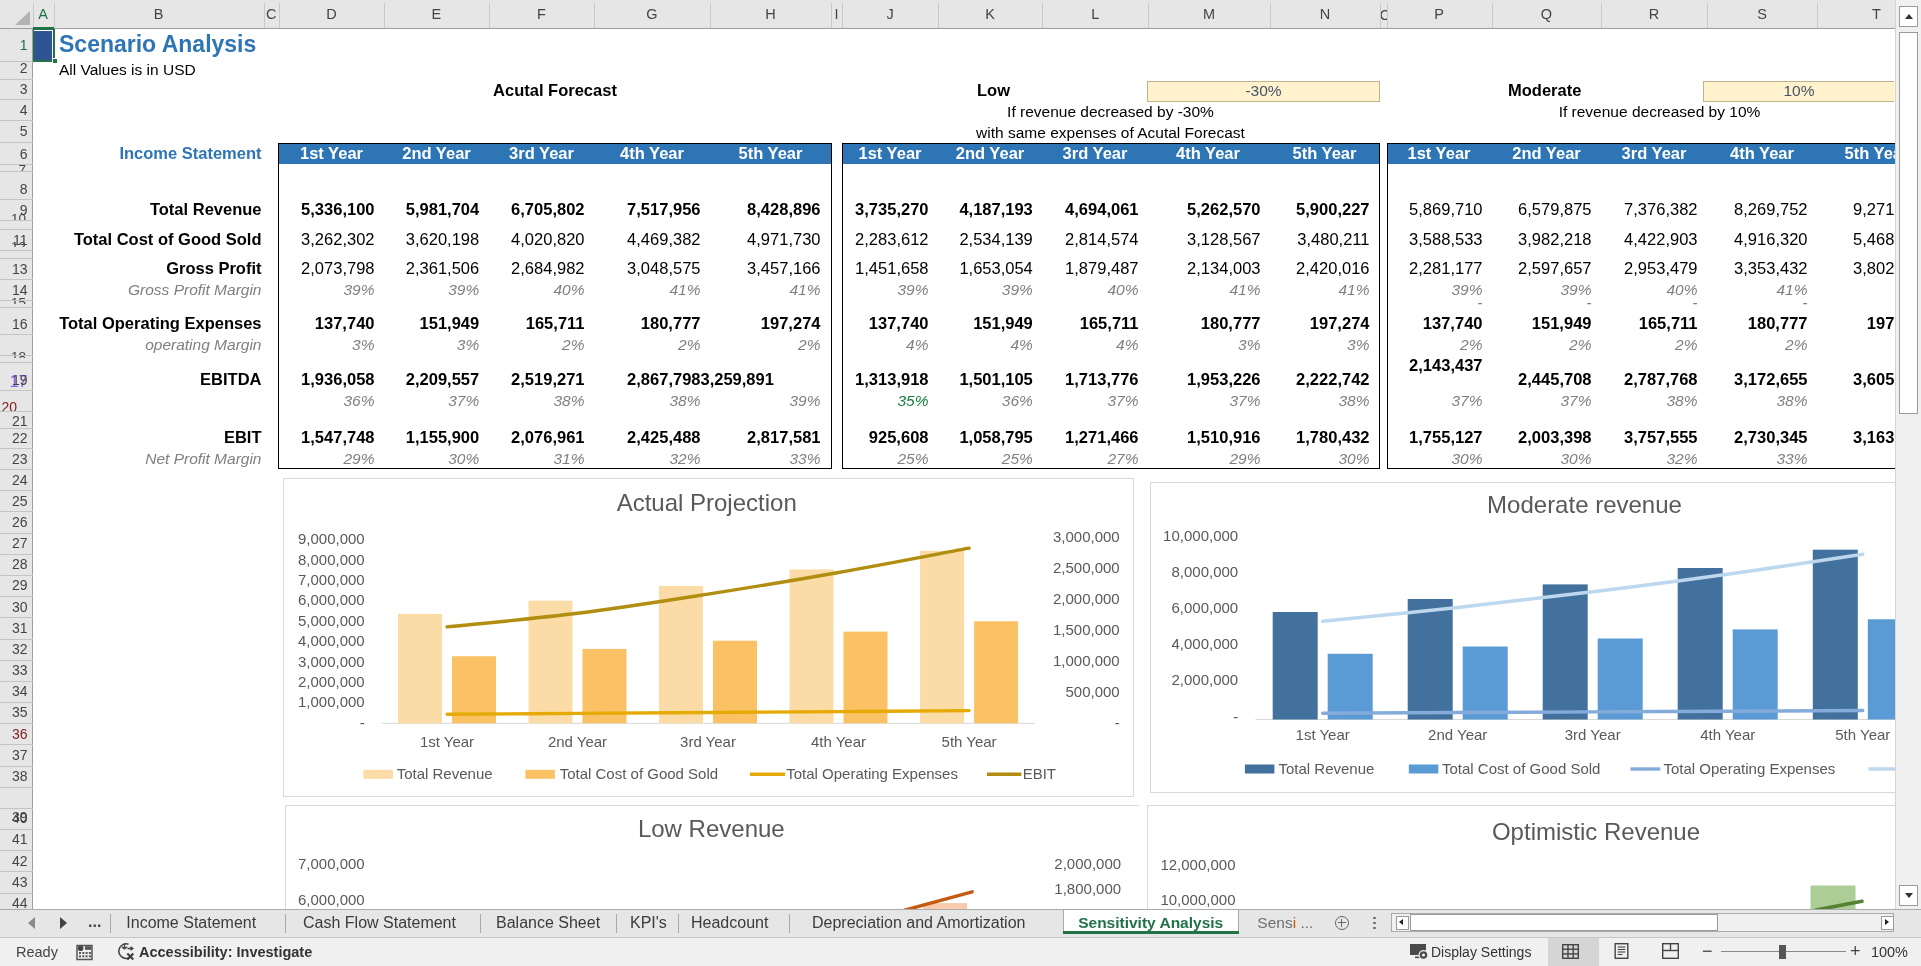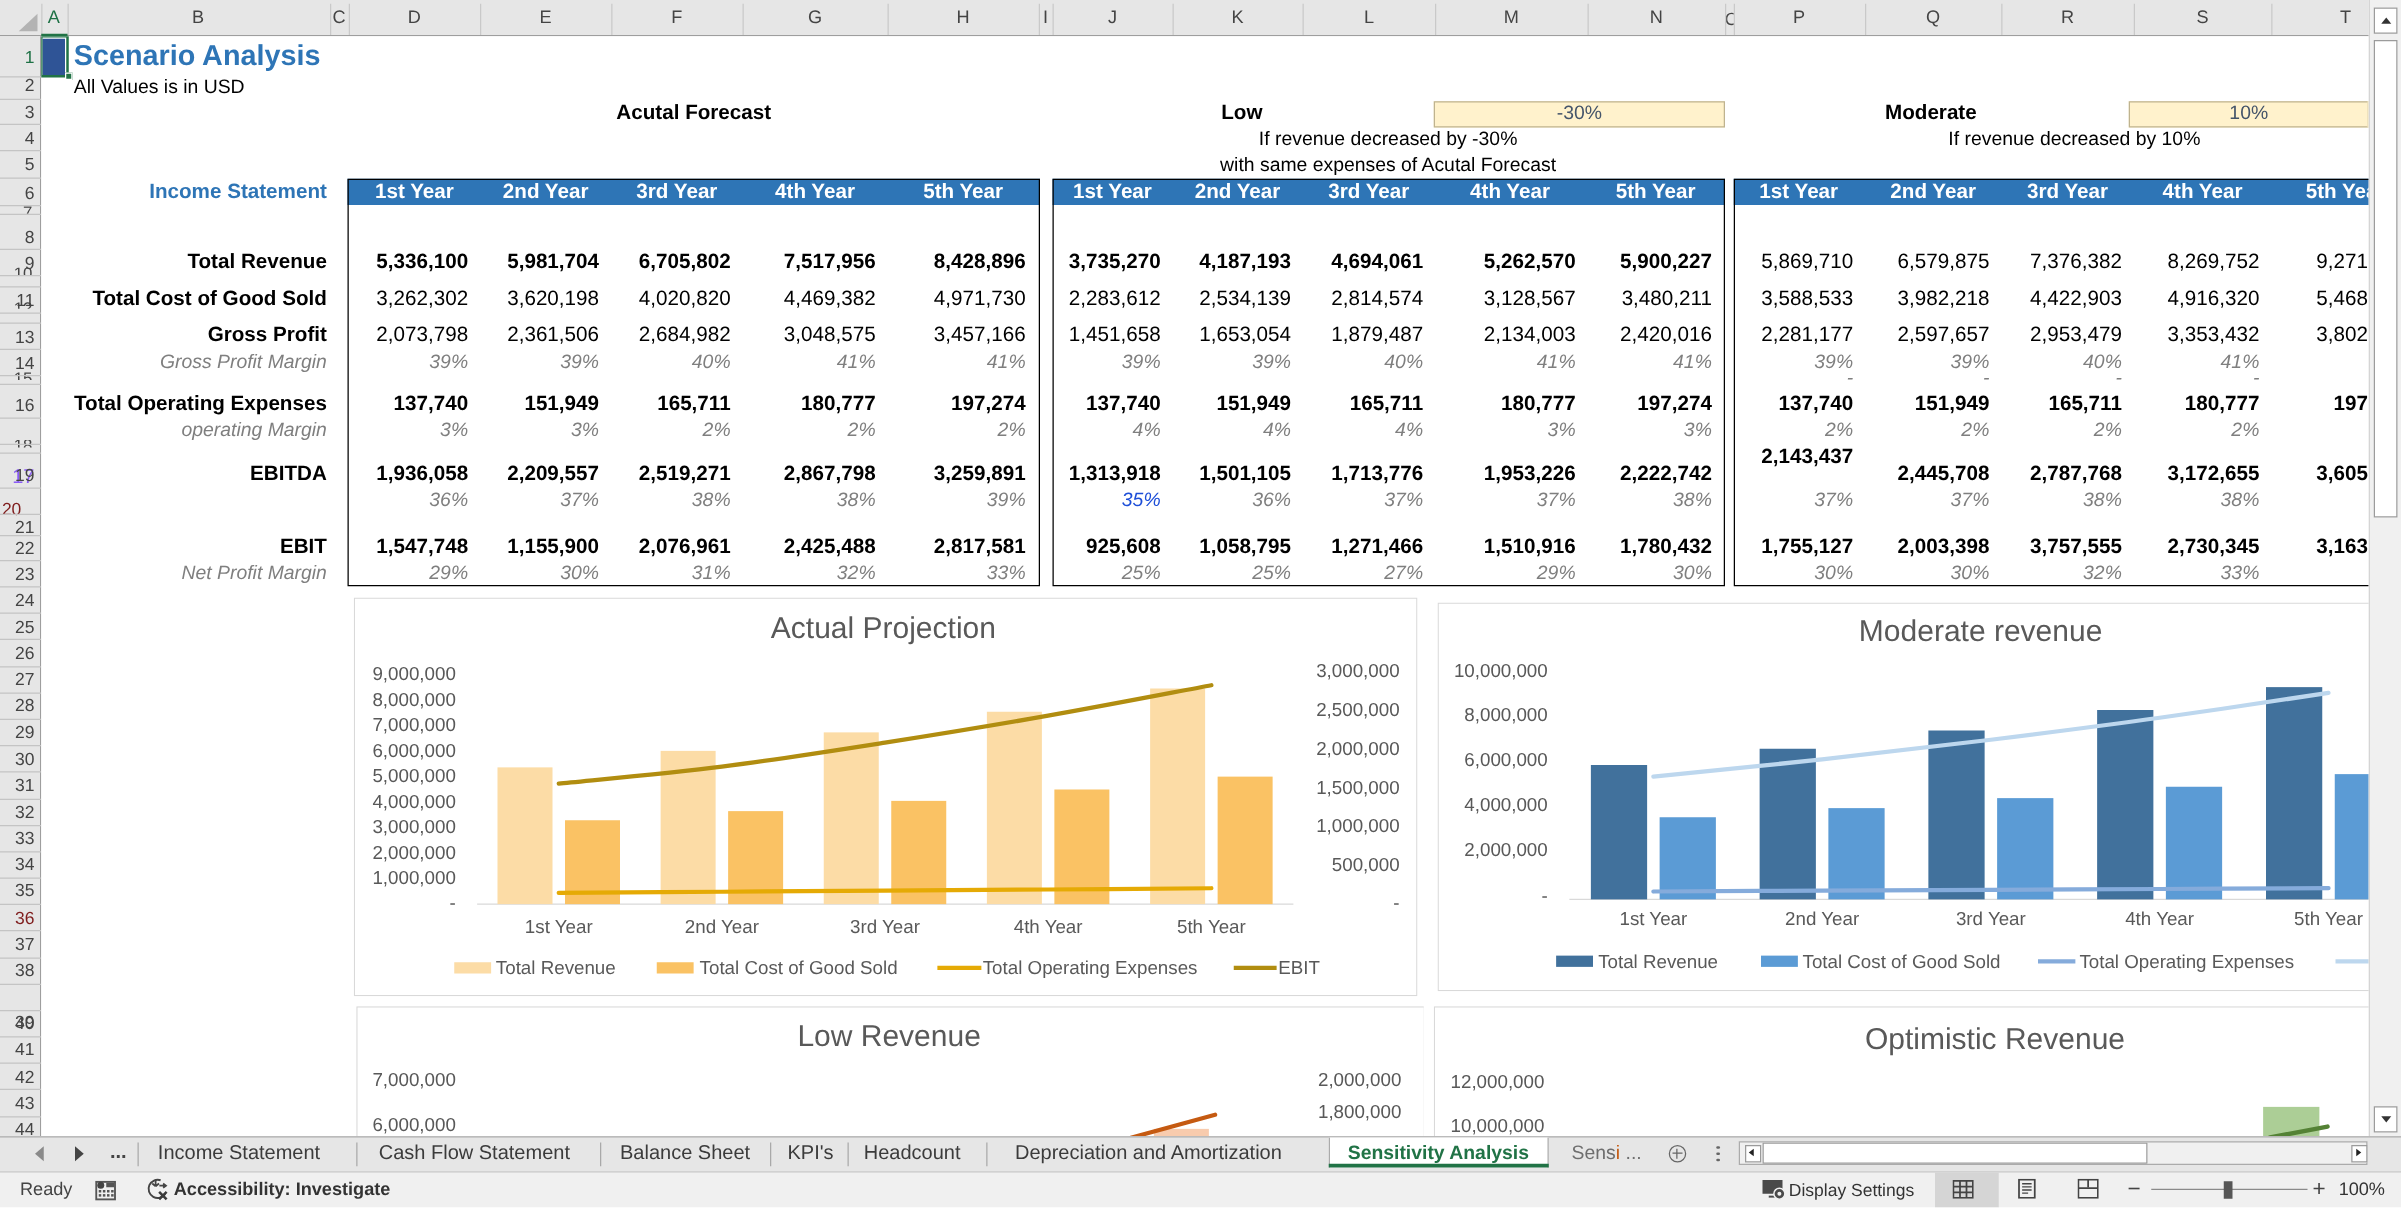--- a/index.html
+++ b/index.html
@@ -212,21 +212,21 @@
 <div style="position:absolute;left:700.5px;width:120px;top:311.1px;height:24.8px;line-height:24.8px;font-size:16.5px;color:#000;font-weight:700;font-style:normal;text-align:right;white-space:nowrap;">197,274</div>
 <div style="position:absolute;left:254.5px;width:120px;top:332.9px;height:23.2px;line-height:23.2px;font-size:15.5px;color:#7F7F7F;font-weight:400;font-style:italic;text-align:right;white-space:nowrap;">3%</div>
 <div style="position:absolute;left:359.2px;width:120px;top:332.9px;height:23.2px;line-height:23.2px;font-size:15.5px;color:#7F7F7F;font-weight:400;font-style:italic;text-align:right;white-space:nowrap;">3%</div>
 <div style="position:absolute;left:464.5px;width:120px;top:332.9px;height:23.2px;line-height:23.2px;font-size:15.5px;color:#7F7F7F;font-weight:400;font-style:italic;text-align:right;white-space:nowrap;">2%</div>
 <div style="position:absolute;left:580.5px;width:120px;top:332.9px;height:23.2px;line-height:23.2px;font-size:15.5px;color:#7F7F7F;font-weight:400;font-style:italic;text-align:right;white-space:nowrap;">2%</div>
 <div style="position:absolute;left:700.5px;width:120px;top:332.9px;height:23.2px;line-height:23.2px;font-size:15.5px;color:#7F7F7F;font-weight:400;font-style:italic;text-align:right;white-space:nowrap;">2%</div>
 <div style="position:absolute;left:254.5px;width:120px;top:367.1px;height:24.8px;line-height:24.8px;font-size:16.5px;color:#000;font-weight:700;font-style:normal;text-align:right;white-space:nowrap;">1,936,058</div>
 <div style="position:absolute;left:359.2px;width:120px;top:367.1px;height:24.8px;line-height:24.8px;font-size:16.5px;color:#000;font-weight:700;font-style:normal;text-align:right;white-space:nowrap;">2,209,557</div>
 <div style="position:absolute;left:464.5px;width:120px;top:367.1px;height:24.8px;line-height:24.8px;font-size:16.5px;color:#000;font-weight:700;font-style:normal;text-align:right;white-space:nowrap;">2,519,271</div>
 <div style="position:absolute;left:580.5px;width:120px;top:367.1px;height:24.8px;line-height:24.8px;font-size:16.5px;color:#000;font-weight:700;font-style:normal;text-align:right;white-space:nowrap;">2,867,798</div>
-<div style="position:absolute;left:700.5px;width:120px;top:367.1px;height:24.8px;line-height:24.8px;font-size:16.5px;color:#000;font-weight:700;font-style:normal;text-align:right;white-space:nowrap;">3,259,891</div>
+<div style="position:absolute;left:700.5px;width:120px;top:367.1px;height:24.8px;line-height:24.8px;font-size:16.5px;color:#000;font-weight:700;font-style:normal;text-align:left;white-space:nowrap;">3,259,891</div>
 <div style="position:absolute;left:254.5px;width:120px;top:388.9px;height:23.2px;line-height:23.2px;font-size:15.5px;color:#7F7F7F;font-weight:400;font-style:italic;text-align:right;white-space:nowrap;">36%</div>
 <div style="position:absolute;left:359.2px;width:120px;top:388.9px;height:23.2px;line-height:23.2px;font-size:15.5px;color:#7F7F7F;font-weight:400;font-style:italic;text-align:right;white-space:nowrap;">37%</div>
 <div style="position:absolute;left:464.5px;width:120px;top:388.9px;height:23.2px;line-height:23.2px;font-size:15.5px;color:#7F7F7F;font-weight:400;font-style:italic;text-align:right;white-space:nowrap;">38%</div>
 <div style="position:absolute;left:580.5px;width:120px;top:388.9px;height:23.2px;line-height:23.2px;font-size:15.5px;color:#7F7F7F;font-weight:400;font-style:italic;text-align:right;white-space:nowrap;">38%</div>
 <div style="position:absolute;left:700.5px;width:120px;top:388.9px;height:23.2px;line-height:23.2px;font-size:15.5px;color:#7F7F7F;font-weight:400;font-style:italic;text-align:right;white-space:nowrap;">39%</div>
 <div style="position:absolute;left:254.5px;width:120px;top:425.1px;height:24.8px;line-height:24.8px;font-size:16.5px;color:#000;font-weight:700;font-style:normal;text-align:right;white-space:nowrap;">1,547,748</div>
 <div style="position:absolute;left:359.2px;width:120px;top:425.1px;height:24.8px;line-height:24.8px;font-size:16.5px;color:#000;font-weight:700;font-style:normal;text-align:right;white-space:nowrap;">1,155,900</div>
 <div style="position:absolute;left:464.5px;width:120px;top:425.1px;height:24.8px;line-height:24.8px;font-size:16.5px;color:#000;font-weight:700;font-style:normal;text-align:right;white-space:nowrap;">2,076,961</div>
 <div style="position:absolute;left:580.5px;width:120px;top:425.1px;height:24.8px;line-height:24.8px;font-size:16.5px;color:#000;font-weight:700;font-style:normal;text-align:right;white-space:nowrap;">2,425,488</div>
 <div style="position:absolute;left:700.5px;width:120px;top:425.1px;height:24.8px;line-height:24.8px;font-size:16.5px;color:#000;font-weight:700;font-style:normal;text-align:right;white-space:nowrap;">2,817,581</div>
@@ -270,21 +270,21 @@
 <div style="position:absolute;left:808.5px;width:120px;top:332.9px;height:23.2px;line-height:23.2px;font-size:15.5px;color:#7F7F7F;font-weight:400;font-style:italic;text-align:right;white-space:nowrap;">4%</div>
 <div style="position:absolute;left:912.8px;width:120px;top:332.9px;height:23.2px;line-height:23.2px;font-size:15.5px;color:#7F7F7F;font-weight:400;font-style:italic;text-align:right;white-space:nowrap;">4%</div>
 <div style="position:absolute;left:1018.5px;width:120px;top:332.9px;height:23.2px;line-height:23.2px;font-size:15.5px;color:#7F7F7F;font-weight:400;font-style:italic;text-align:right;white-space:nowrap;">4%</div>
 <div style="position:absolute;left:1140.5px;width:120px;top:332.9px;height:23.2px;line-height:23.2px;font-size:15.5px;color:#7F7F7F;font-weight:400;font-style:italic;text-align:right;white-space:nowrap;">3%</div>
 <div style="position:absolute;left:1249.5px;width:120px;top:332.9px;height:23.2px;line-height:23.2px;font-size:15.5px;color:#7F7F7F;font-weight:400;font-style:italic;text-align:right;white-space:nowrap;">3%</div>
 <div style="position:absolute;left:808.5px;width:120px;top:367.1px;height:24.8px;line-height:24.8px;font-size:16.5px;color:#000;font-weight:700;font-style:normal;text-align:right;white-space:nowrap;">1,313,918</div>
 <div style="position:absolute;left:912.8px;width:120px;top:367.1px;height:24.8px;line-height:24.8px;font-size:16.5px;color:#000;font-weight:700;font-style:normal;text-align:right;white-space:nowrap;">1,501,105</div>
 <div style="position:absolute;left:1018.5px;width:120px;top:367.1px;height:24.8px;line-height:24.8px;font-size:16.5px;color:#000;font-weight:700;font-style:normal;text-align:right;white-space:nowrap;">1,713,776</div>
 <div style="position:absolute;left:1140.5px;width:120px;top:367.1px;height:24.8px;line-height:24.8px;font-size:16.5px;color:#000;font-weight:700;font-style:normal;text-align:right;white-space:nowrap;">1,953,226</div>
 <div style="position:absolute;left:1249.5px;width:120px;top:367.1px;height:24.8px;line-height:24.8px;font-size:16.5px;color:#000;font-weight:700;font-style:normal;text-align:right;white-space:nowrap;">2,222,742</div>
-<div style="position:absolute;left:808.5px;width:120px;top:388.9px;height:23.2px;line-height:23.2px;font-size:15.5px;color:#1d4ed8;font-weight:400;font-style:italic;text-align:right;white-space:nowrap;">35%</div>
+<div style="position:absolute;left:808.5px;width:120px;top:388.9px;height:23.2px;line-height:23.2px;font-size:15.5px;color:#15803d;font-weight:400;font-style:italic;text-align:right;white-space:nowrap;">35%</div>
 <div style="position:absolute;left:912.8px;width:120px;top:388.9px;height:23.2px;line-height:23.2px;font-size:15.5px;color:#7F7F7F;font-weight:400;font-style:italic;text-align:right;white-space:nowrap;">36%</div>
 <div style="position:absolute;left:1018.5px;width:120px;top:388.9px;height:23.2px;line-height:23.2px;font-size:15.5px;color:#7F7F7F;font-weight:400;font-style:italic;text-align:right;white-space:nowrap;">37%</div>
 <div style="position:absolute;left:1140.5px;width:120px;top:388.9px;height:23.2px;line-height:23.2px;font-size:15.5px;color:#7F7F7F;font-weight:400;font-style:italic;text-align:right;white-space:nowrap;">37%</div>
 <div style="position:absolute;left:1249.5px;width:120px;top:388.9px;height:23.2px;line-height:23.2px;font-size:15.5px;color:#7F7F7F;font-weight:400;font-style:italic;text-align:right;white-space:nowrap;">38%</div>
 <div style="position:absolute;left:808.5px;width:120px;top:425.1px;height:24.8px;line-height:24.8px;font-size:16.5px;color:#000;font-weight:700;font-style:normal;text-align:right;white-space:nowrap;">925,608</div>
 <div style="position:absolute;left:912.8px;width:120px;top:425.1px;height:24.8px;line-height:24.8px;font-size:16.5px;color:#000;font-weight:700;font-style:normal;text-align:right;white-space:nowrap;">1,058,795</div>
 <div style="position:absolute;left:1018.5px;width:120px;top:425.1px;height:24.8px;line-height:24.8px;font-size:16.5px;color:#000;font-weight:700;font-style:normal;text-align:right;white-space:nowrap;">1,271,466</div>
 <div style="position:absolute;left:1140.5px;width:120px;top:425.1px;height:24.8px;line-height:24.8px;font-size:16.5px;color:#000;font-weight:700;font-style:normal;text-align:right;white-space:nowrap;">1,510,916</div>
 <div style="position:absolute;left:1249.5px;width:120px;top:425.1px;height:24.8px;line-height:24.8px;font-size:16.5px;color:#000;font-weight:700;font-style:normal;text-align:right;white-space:nowrap;">1,780,432</div>
 <div style="position:absolute;left:808.5px;width:120px;top:446.9px;height:23.2px;line-height:23.2px;font-size:15.5px;color:#7F7F7F;font-weight:400;font-style:italic;text-align:right;white-space:nowrap;">25%</div>

